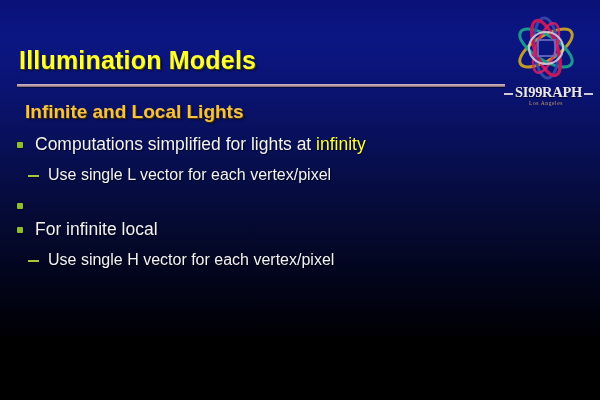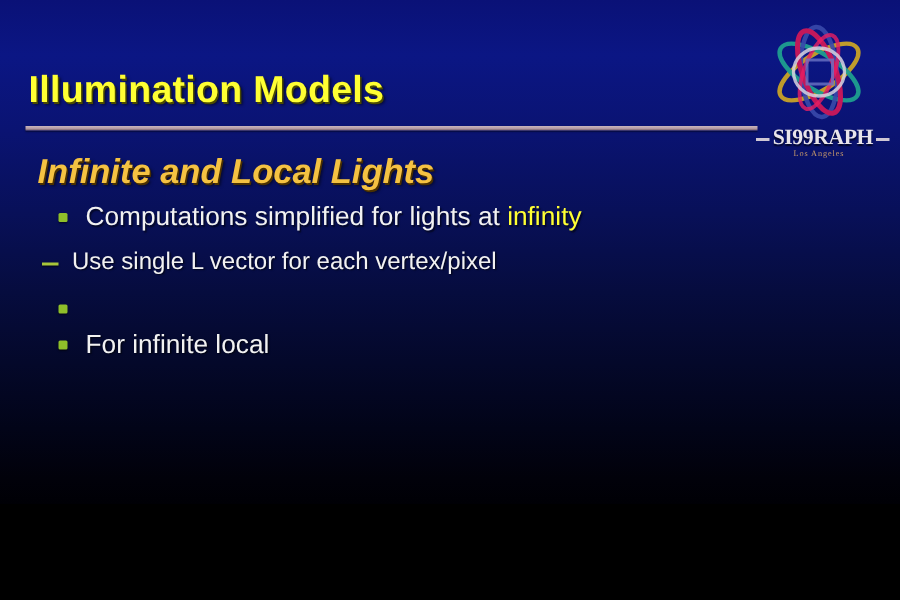--- a/index.html
+++ b/index.html
@@ -47,41 +47,40 @@
     height: 3px;
     background: linear-gradient(to bottom, #c9b6bd 0%, #b49aa4 55%, #6e5a66 100%);
     box-shadow: 0 1px 1px rgba(0,0,0,0.45);
   }
 
   
   #subtitle {
     position: absolute;
     left: 25px;
     top: 101px;
-    font-size: 23px;
+    font-size: 19px;
     font-weight: bold;
-    font-style: italic;
     color: #f5c242;
     text-shadow: 1px 1px 0 #4a3000, 2px 2px 2px rgba(0,0,0,0.5);
     white-space: nowrap;
   }
 
   
   #body {
     position: absolute;
     left: 0;
     top: 133px;
     width: 600px;
   }
   .row {
     display: flex;
     align-items: flex-start;
     white-space: nowrap;
   }
-  .row.lvl1 { padding-left: 39px; margin-bottom: 9px; }
+  .row.lvl1 { padding-left: 17px; margin-bottom: 9px; }
   .row.lvl2 { padding-left: 28px; margin-bottom: 9px; }
 
   .marker-dot {
     width: 6px;
     height: 6px;
     background: #8fbf2a;
     border-radius: 1px;
     margin-top: 9px;
     margin-right: 12px;
     flex: 0 0 auto;
@@ -168,20 +167,24 @@
       <div class="row lvl2">
         <span class="marker-dash"></span>
         <span class="txt"><span>Use single L vector for each vertex/pixel</span></span>
       </div>
       <div class="row lvl1">
         <span class="marker-dot"></span>
       </div>
       <div class="row lvl1">
         <span class="marker-dot"></span>
         <span class="txt"><span>For infinite local</span></span>
+      </div>
+      <div class="row lvl2">
+        <span class="marker-dash"></span>
+        <span class="txt"><span>Use single H vector for each vertex/pixel</span></span>
       </div>
     </div>
 
   <div id="logo">
     <svg id="logo-rings" width="98" height="76" viewBox="0 0 98 76">
       <g fill="none" stroke-linecap="round">
         <ellipse cx="49" cy="36" rx="30" ry="12" stroke="#c9a227" stroke-width="3" transform="rotate(-32 49 36)" opacity="0.95"></ellipse>
         <ellipse cx="49" cy="36" rx="30" ry="12" stroke="#1f9e8f" stroke-width="3" transform="rotate(32 49 36)" opacity="0.95"></ellipse>
         <ellipse cx="49" cy="36" rx="30" ry="12" stroke="#3949ab" stroke-width="3" transform="rotate(86 49 36)" opacity="0.9"></ellipse>
         <ellipse cx="49" cy="36" rx="29" ry="11" stroke="#c2185b" stroke-width="3.4" transform="rotate(70 49 36)"></ellipse>

